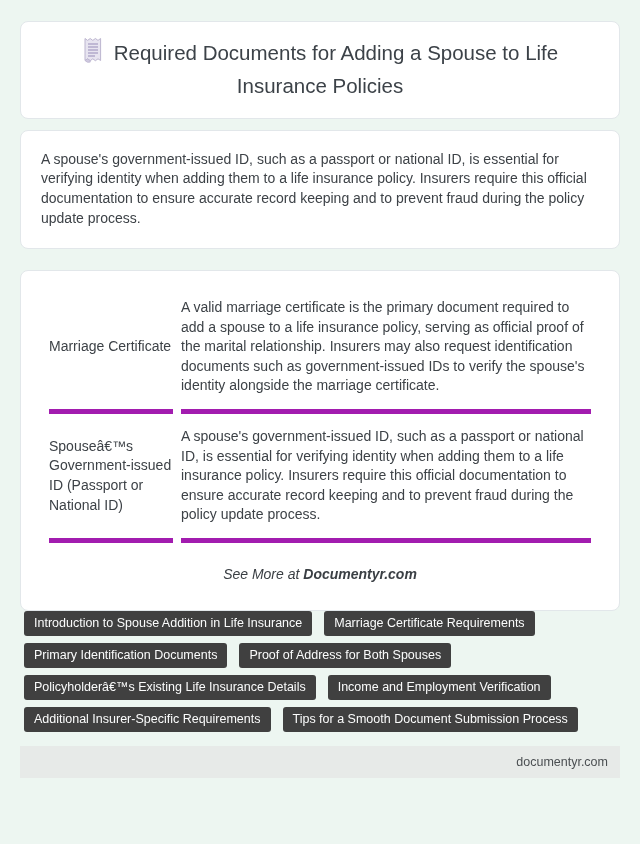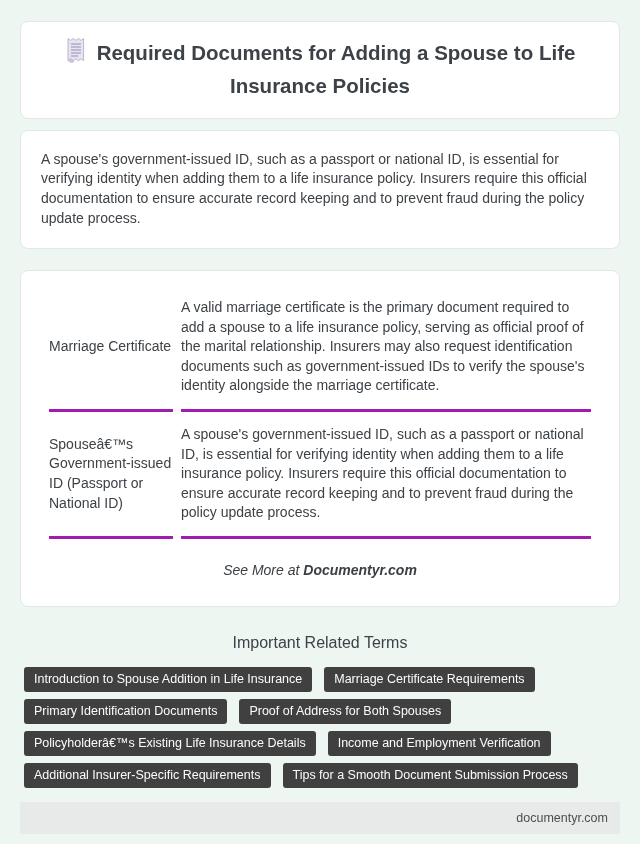--- a/index.html
+++ b/index.html
@@ -18,42 +18,42 @@
     border: 1px solid #e2e7ea;
     border-radius: 8px;
     margin: 0 20px;
   }
 
   
   .title-card { padding: 15px 24px; margin-bottom: 11px; }
   h1 {
     margin: 0;
     font-size: 20.5px;
-    font-weight: 700;
+    font-weight: 400;
     line-height: 1.6;
     text-align: center;
     color: #3c4248;
   }
   .receipt-icon-svg { vertical-align: -4px; margin-right: 10px; }
 
   
   .summary-card { padding: 19px 20px; margin-bottom: 21px; }
   .summary-card p { margin: 0; font-size: 14px; line-height: 1.42; }
 
   
   .table-card { padding: 14px 20px 0; }
   table.doc-table {
     width: 100%;
     border-collapse: separate;
     border-spacing: 8px 0;
     font-size: 14px;
     line-height: 1.4;
   }
   table.doc-table td {
-    border-bottom: 3px solid #a21caf;
+    border-bottom: 5px solid #a21caf;
     padding: 13px 0;
     vertical-align: middle;
   }
   td.term-cell { width: 124px; }
   .see-more {
     margin: 8px;
     padding: 15px 0 20px;
     text-align: center;
     font-style: italic;
     font-size: 14px;
@@ -129,21 +129,20 @@
         </tr>
         <tr>
           <td class="term-cell">Spouseâ€™s Government-issued ID (Passport or National ID)</td>
           <td class="desc-cell">A spouse's government-issued ID, such as a passport or national ID, is essential for verifying identity when adding them to a life insurance policy. Insurers require this official documentation to ensure accurate record keeping and to prevent fraud during the policy update process.</td>
         </tr>
       </tbody>
     </table>
     <p class="see-more"><span>See More at</span>&nbsp;<strong>Documentyr.com</strong></p>
   </section>
 
-  <h2 class="related-heading">Important Related Terms</h2>
 
   <div class="chips">
     <span class="chip">Introduction to Spouse Addition in Life Insurance</span>
     <span class="chip">Marriage Certificate Requirements</span>
     <span class="chip">Primary Identification Documents</span>
     <span class="chip">Proof of Address for Both Spouses</span>
     <span class="chip">Policyholderâ€™s Existing Life Insurance Details</span>
     <span class="chip">Income and Employment Verification</span>
     <span class="chip">Additional Insurer-Specific Requirements</span>
     <span class="chip">Tips for a Smooth Document Submission Process</span>

